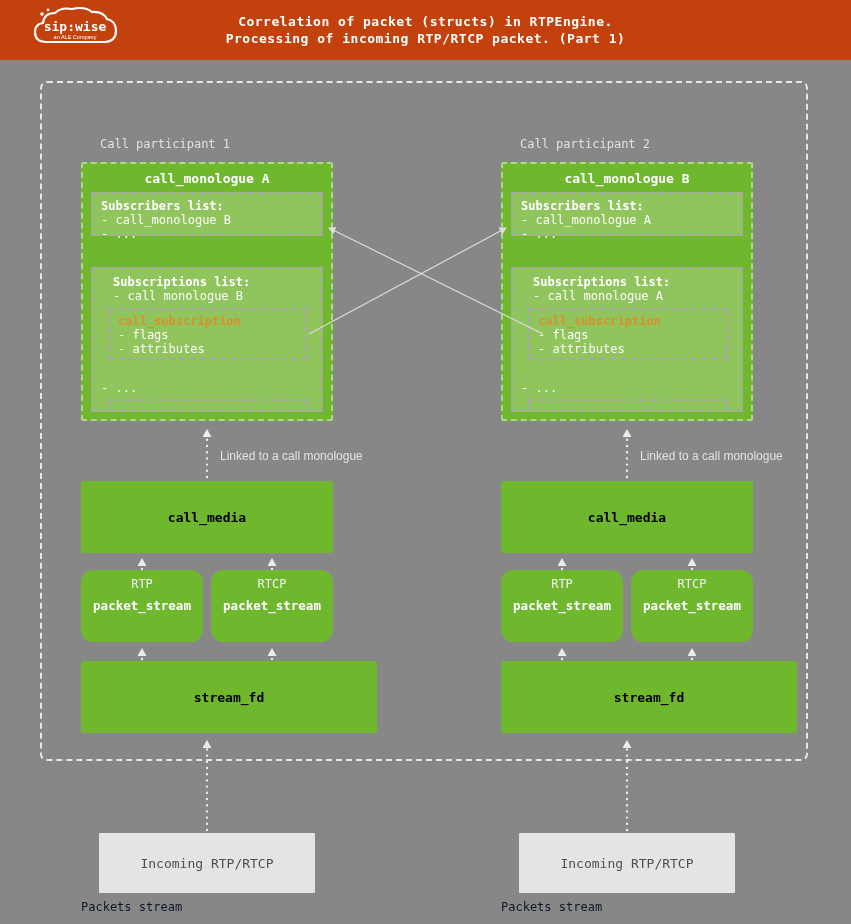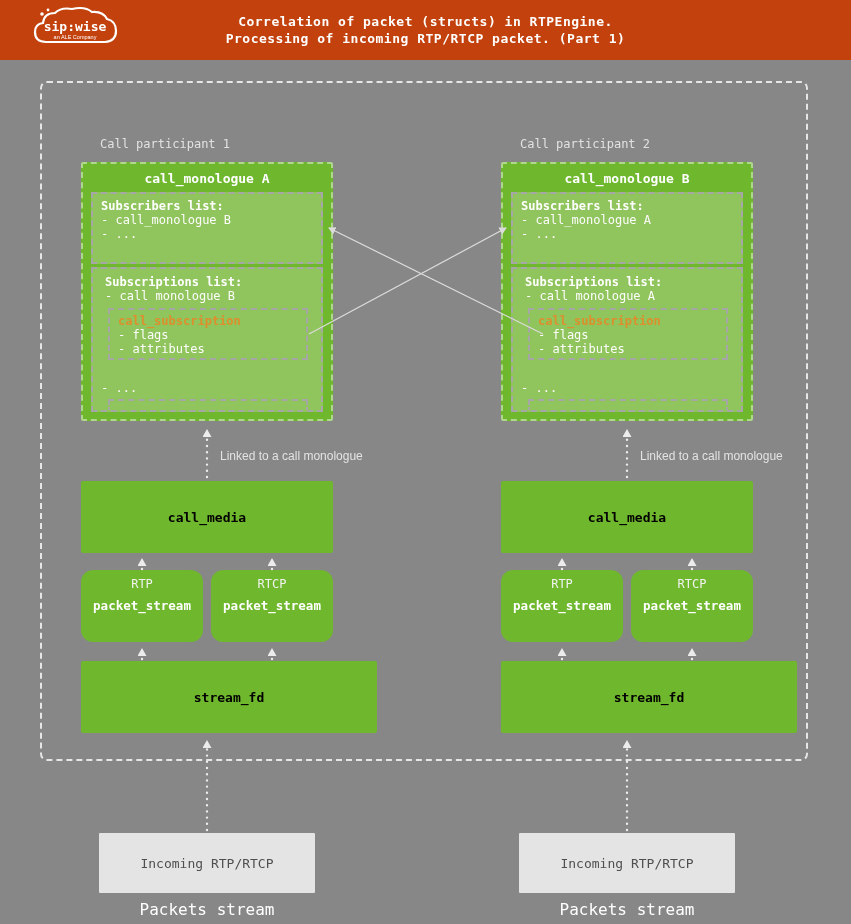--- a/index.html
+++ b/index.html
@@ -17,22 +17,22 @@
   
   .column{position:absolute;top:0;width:252px;height:924px;}
   .col-1{left:81px;} .col-2{left:501px;}
   .participant{position:absolute;left:19px;top:137px;font-size:12px;color:#e2e2e2;white-space:nowrap;}
   .monologue{position:absolute;left:0;top:162px;width:252px;height:259px;background:#6fb82e;
     border:2px dashed rgba(255,255,255,.45);box-sizing:border-box;border-radius:2px;}
   .mono-title{position:absolute;left:0;top:7px;width:100%;text-align:center;
     color:#ffffff;font-weight:bold;font-size:13px;}
   .innerbox{position:absolute;background:#90c45c;border:2px dashed #a6a6a6;
     box-sizing:border-box;color:#fdfdfd;font-size:12px;line-height:14px;padding:5px 8px;}
-  .subscribers{left:8px;top:28px;width:232px;height:72px;}
-  .subscriptions{left:8px;top:103px;width:232px;height:145px;overflow:hidden;padding:6px 12px;}
+  .subscribers{left:8px;top:28px;width:232px;height:44px;}
+  .subscriptions{left:8px;top:103px;width:232px;height:145px;overflow:hidden;padding:6px 20px;}
   .innerbox .hd{font-weight:bold;color:#ffffff;}
   .subscription{position:absolute;left:15px;top:39px;width:200px;height:52px;
     border:2px dashed #a6a6a6;box-sizing:border-box;padding:4px 8px;font-size:12px;line-height:14px;}
   .subscription .hd{color:#dd8f2d;font-weight:bold;}
   .subscription .it{color:#fdfdfd;}
   .more-item{position:absolute;left:8px;top:112px;font-size:12px;color:#fdfdfd;}
   .cutoff{position:absolute;left:15px;top:130px;width:200px;height:22px;
     border:2px dashed #a6a6a6;box-sizing:border-box;}
   .linked{position:absolute;left:139px;top:449px;font-family:"Liberation Sans",sans-serif;
     font-size:12px;color:#e3e3e3;white-space:nowrap;}
@@ -41,22 +41,22 @@
   .call-media{left:0;top:481px;width:252px;height:72px;}
   .stream-fd{left:0;top:661px;width:296px;height:72px;}
   .packet{position:absolute;top:570px;width:122px;height:72px;background:#6fb82e;border-radius:12px;}
   .packet.p1{left:0;} .packet.p2{left:130px;}
   .proto{position:absolute;top:7px;left:0;width:100%;text-align:center;
     font-size:12px;color:#f2f2f2;font-weight:normal;}
   .pname{position:absolute;top:28px;left:0;width:100%;text-align:center;
     font-size:12.5px;color:#ffffff;font-weight:bold;}
   .incoming{position:absolute;left:18px;top:833px;width:216px;height:60px;background:#e4e4e4;
     display:flex;align-items:center;justify-content:center;color:#4f4f4f;font-size:13px;border-radius:1px;}
-  .packets-label{position:absolute;left:0;top:900px;width:252px;text-align:center;
-    font-size:16px;color:#ffffff;}
+  .packets-label{position:absolute;left:0;top:900px;width:252px;
+    font-size:12px;color:#0f172a;}
   
   .arrows{position:absolute;left:0;top:0;width:851px;height:924px;z-index:10;pointer-events:none;}
   .dot{stroke:#ececec;stroke-width:2.4;stroke-linecap:round;stroke-dasharray:0 6.2;fill:none;}
   .xline{stroke:#dcdcdc;stroke-width:1.2;fill:none;}
 </style>
 </head>
 <body>
 
 <div class="stage">
 

